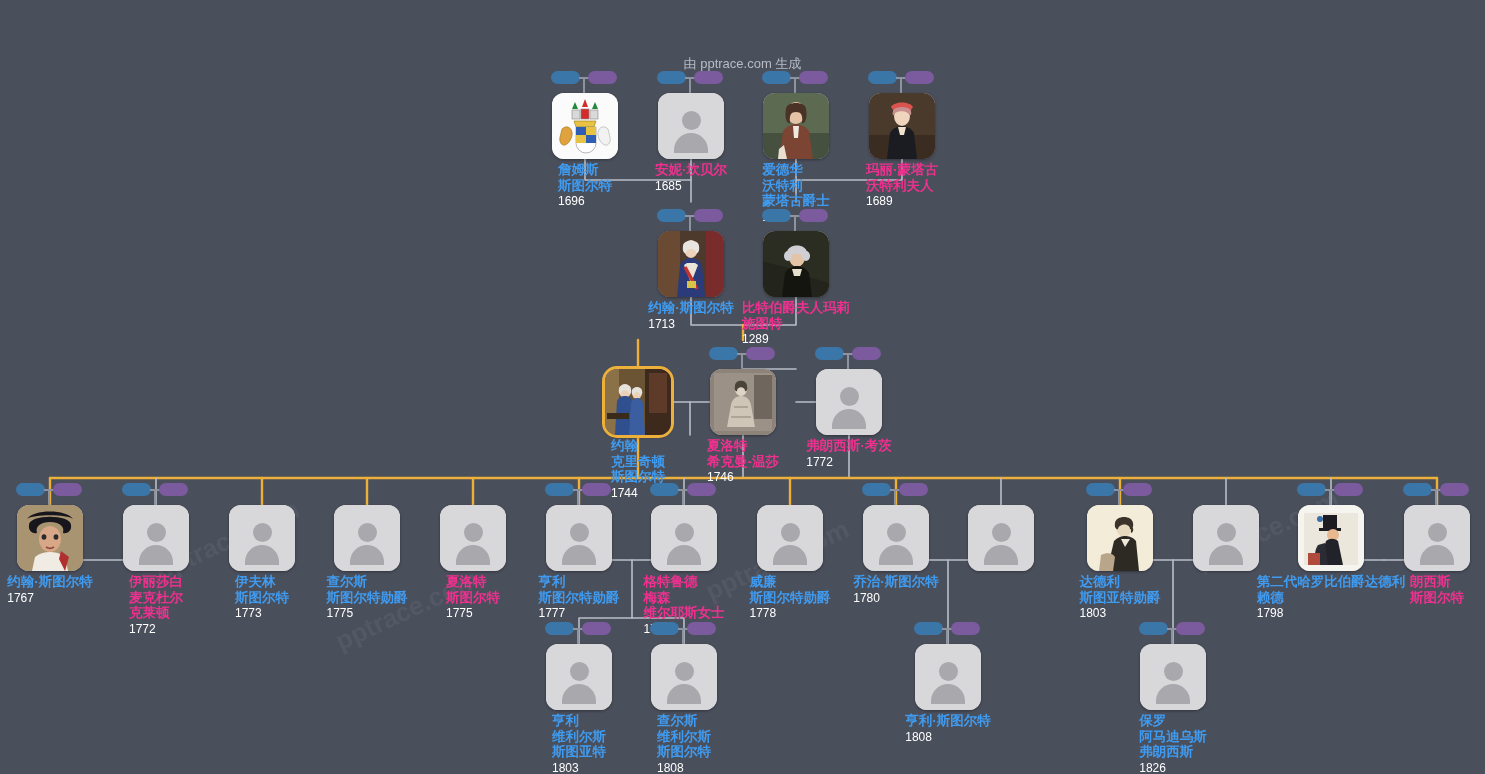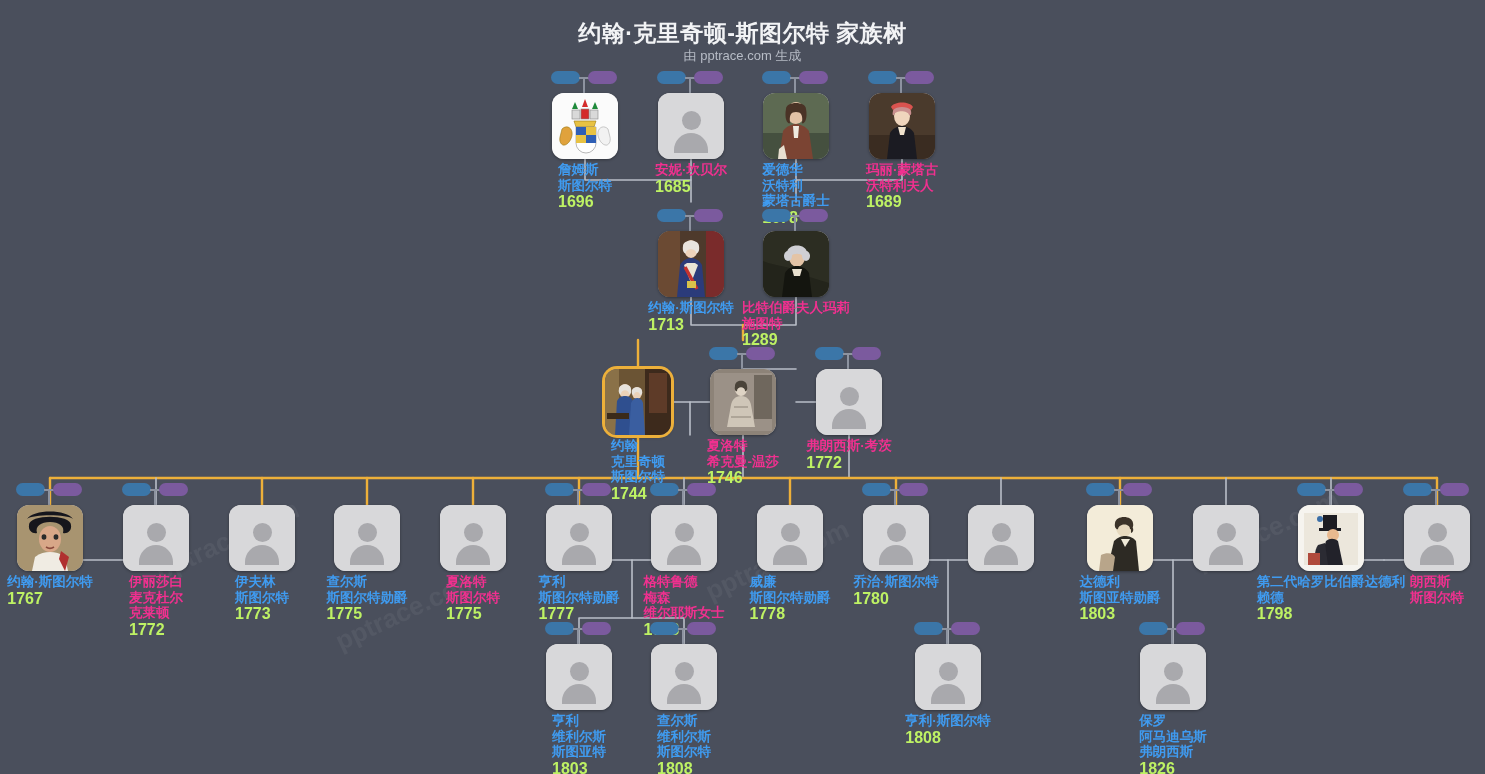--- a/index.html
+++ b/index.html
@@ -12,21 +12,21 @@
   }
   #stage{position:absolute;inset:0;overflow:hidden;}
 
   
   .title{
     position:absolute;left:0;right:0;top:18px;
     text-align:center;color:#f2f3f5;
     font-size:23px;font-weight:bold;letter-spacing:.5px;
   }
   .subtitle{
-    position:absolute;left:0;right:0;top:47px;
+    position:absolute;left:0;right:0;top:55px;
     text-align:center;color:#b7bcc6;font-size:13px;
   }
 
   
   .wm{
     position:absolute;color:rgba(255,255,255,.055);
     font-size:26px;font-weight:bold;white-space:nowrap;
     transform:rotate(-25deg);pointer-events:none;user-select:none;
   }
 
@@ -55,37 +55,36 @@
   .pic{width:100%;height:100%;display:block;}
 
   .nm{
     position:absolute;top:69px;left:50%;transform:translateX(-50%);
     white-space:nowrap;
     font-size:13.5px;font-weight:bold;line-height:15.5px;
   }
   .m .nm{color:#3f9bf0;}
   .f .nm{color:#f0308f;}
   .yr{
-    display:block;color:#bef264;font-weight:bold;font-size:16px;line-height:17px;
+    display:block;color:#ffffff;font-weight:normal;font-size:12px;line-height:17px;
   }
 
   
   .badges{position:absolute;top:-22px;left:-33px;width:66px;height:16px;}
   .pill{position:absolute;top:0;height:13px;border-radius:6.5px;}
   .pill.b{left:-1px;width:29px;background:#3b76a8;}
   .pill.p{left:36px;width:29px;background:#7b5a9e;}
   .pill-link{position:absolute;top:6px;left:27px;width:10px;height:2px;background:#8d93a0;}
   .pill-stem{position:absolute;top:7px;left:31px;width:2px;height:15px;background:#8d93a0;}
 </style>
 </head>
 <body>
 
 <div id="stage">
 
-  <div class="title">约翰·克里奇顿-斯图尔特 家族树</div>
   <div class="subtitle">由 pptrace.com 生成</div>
 
   <div class="wm" style="left:150px;top:525px;">pptrace.com</div>
   <div class="wm" style="left:330px;top:595px;">pptrace.com</div>
   <div class="wm" style="left:700px;top:545px;">pptrace.com</div>
   <div class="wm" style="left:1190px;top:515px;">pptrace.com</div>
 
   <svg class="edges" id="edge-layer">
       <path d="M585 159 L585 180 L691 180 L691 202" fill="none" stroke="#b9bec8" stroke-width="1.6" stroke-linecap="round" stroke-linejoin="round"></path>
       <path d="M691 159 L691 180" fill="none" stroke="#b9bec8" stroke-width="1.6" stroke-linecap="round" stroke-linejoin="round"></path>

